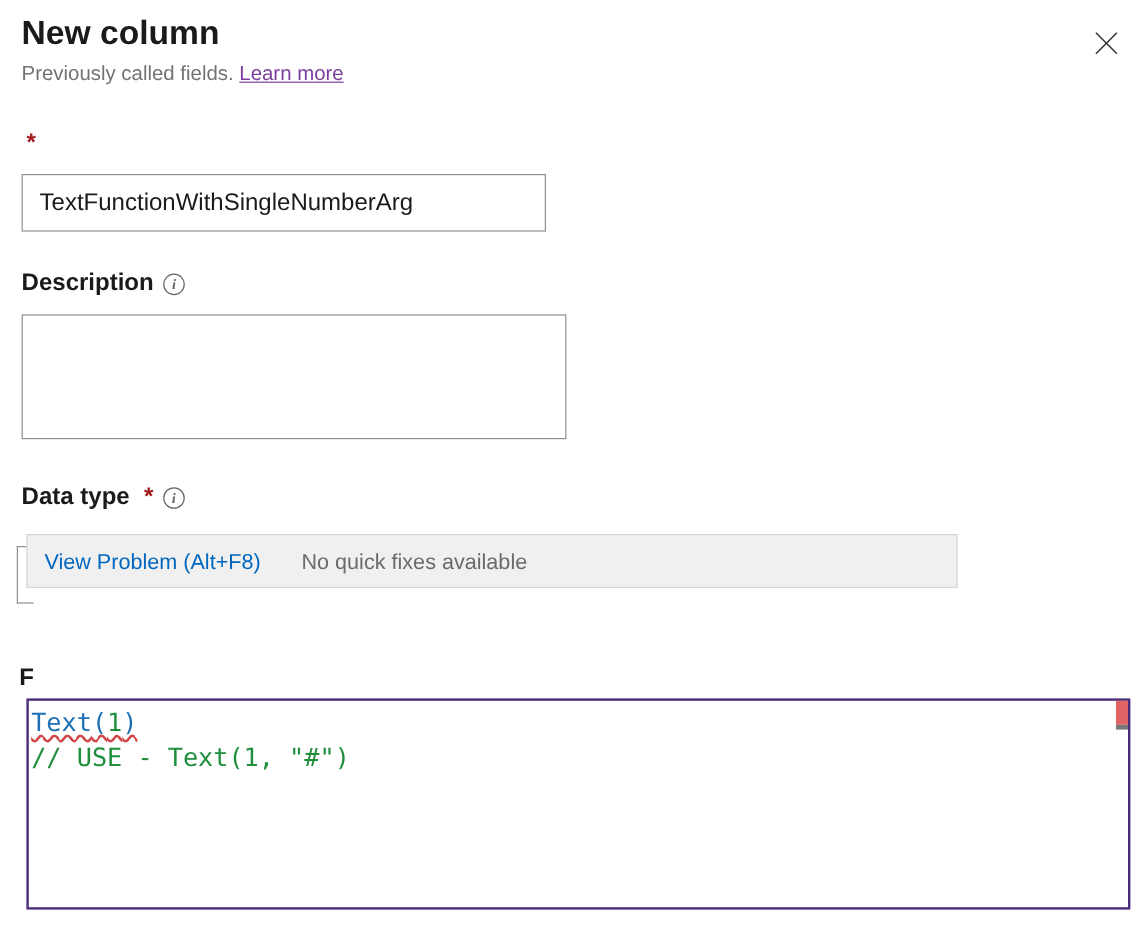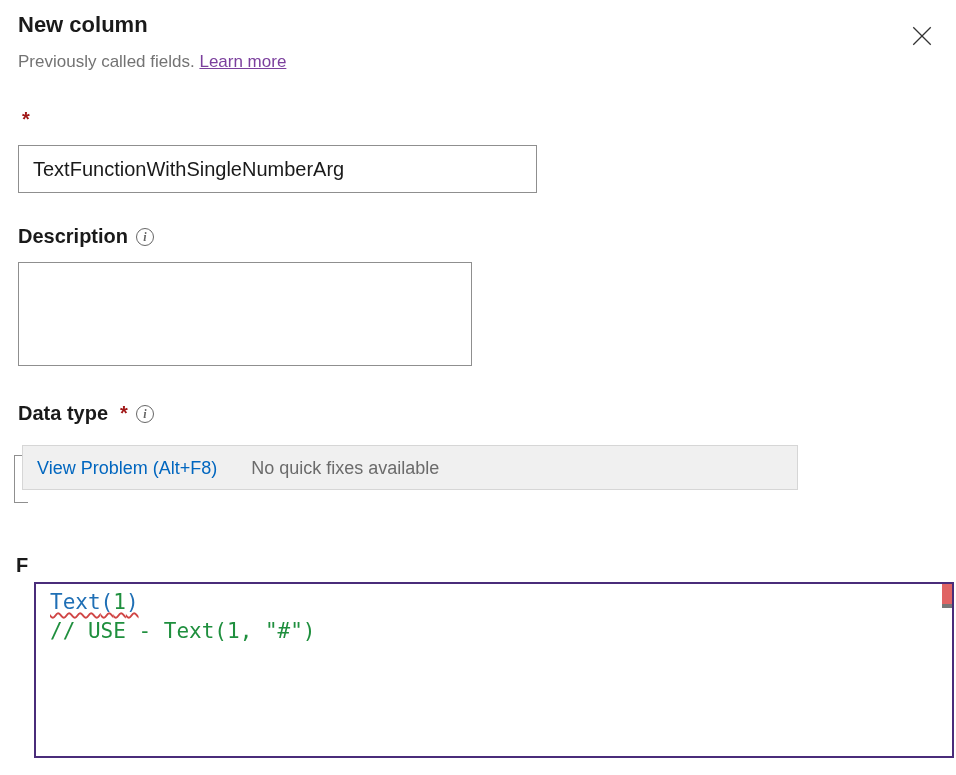--- a/index.html
+++ b/index.html
@@ -11,21 +11,21 @@
       padding: 12px 18px;
       position: relative;
       color: #1a1a1a;
     }
     .header-row {
       display: flex;
       justify-content: space-between;
       align-items: flex-start;
     }
     .panel-title {
-      font-size: 22px;
+      font-size: 28px;
       font-weight: 600;
       color: #1a1a1a;
       margin-bottom: 2px;
     }
     .close-btn {
       background: none;
       border: none;
       cursor: pointer;
       padding: 6px;
       line-height: 0;
@@ -58,21 +58,21 @@
       border: 1.2px solid #666;
       border-radius: 50%;
       align-items: center; justify-content: center;
       font-size: 12px;
       color: #666;
       font-family: Georgia, serif;
       font-style: italic;
       line-height: 1;
     }
     .text-input {
-      width: 519px;
+      width: 437px;
       height: 48px;
       padding: 8px 14px;
       font-size: 20px;
       border: 1px solid #8f8f8f;
       font-family: inherit;
       color: #1a1a1a;
     }
     .text-area {
       width: 454px;
       height: 104px;
@@ -123,27 +123,27 @@
     .hidden-label-f {
       position: absolute;
       left: 16px;
       top: 554px;
       font-size: 20px;
       font-weight: 600;
       color: #1a1a1a;
     }
     .formula-editor {
       position: absolute;
-      left: 34px;
+      left: 22px;
       top: 582px;
       width: 920px;
       height: 176px;
       border: 2px solid #4a2c7a;
       background: #fff;
-      padding: 4px 14px;
+      padding: 4px 2px;
       font-family: "Consolas", "Menlo", monospace;
       font-size: 21px;
       line-height: 1.4;
     }
     .code-line { white-space: pre; }
     .fn-error {
       color: #1f6fb5;
       text-decoration: underline wavy #d04545;
       text-decoration-thickness: 1.5px;
       text-underline-offset: 3px;

